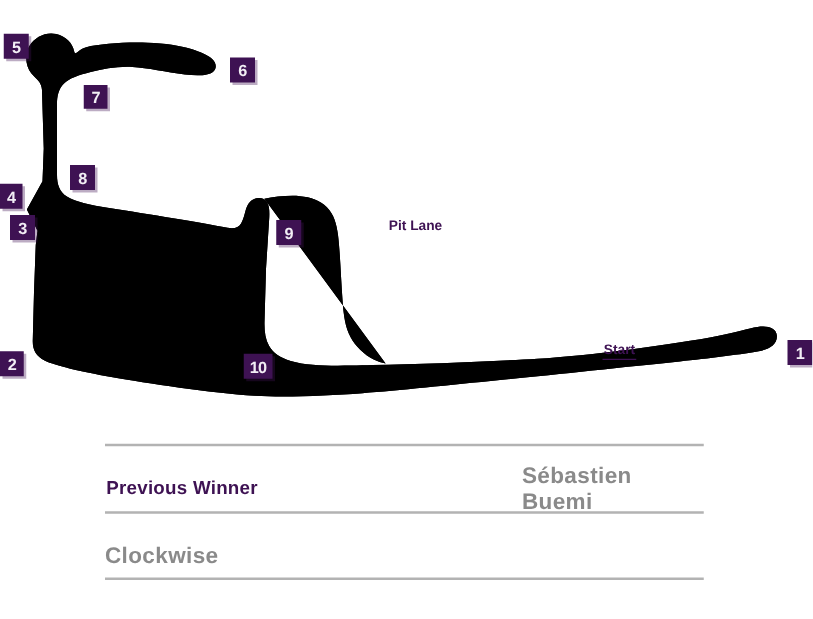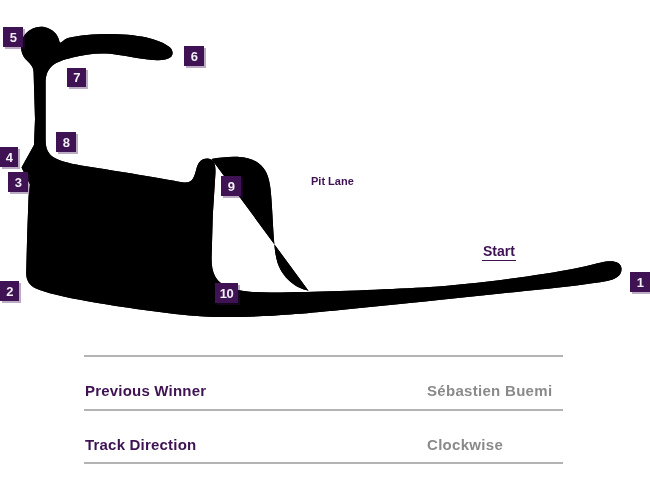--- a/index.html
+++ b/index.html
@@ -11,33 +11,33 @@
   .turn-marker{
     position:absolute;display:flex;align-items:center;justify-content:center;
     background:#3e1253;color:#f2eef5;font-weight:bold;font-size:13px;
     box-shadow:2px 2px 0 rgba(62,18,83,0.35);
     letter-spacing:-0.5px;
   }
   .map-label{
     position:absolute;color:#3e1253;font-weight:bold;white-space:nowrap;margin-left:24px;
   }
   #pit-lane-label{left:287px;top:175px;font-size:11px;}
-  #start-label{left:458px;top:243px;font-size:14px;border-bottom:1.5px solid #3e1253;padding:0 1px 1px 1px;}
+  #start-label{left:458px;top:274px;font-size:11px;border-bottom:1.5px solid #3e1253;padding:0 1px 1px 1px;}
   #info-table{
     position:absolute;left:84px;top:355px;width:479px;
     border-top:2px solid #b3b3b3;
   }
   .info-row{
     display:flex;align-items:center;height:35.5px;border-bottom:2px solid #b3b3b3;margin-top:16px;
   }
   .info-label{
     width:342px;padding-left:1px;color:#3e1253;font-weight:bold;font-size:15px;letter-spacing:0.2px;
   }
   .info-value{
-    color:#8a8a8a;font-weight:bold;font-size:15px;letter-spacing:0.3px;
+    color:#8a8a8a;font-weight:bold;font-size:18px;letter-spacing:0.3px;
   }
 </style>
 </head>
 <body>
 
 <div id="stage">
 
   <svg id="track-svg" viewBox="0 0 650 495">
     <defs>
       <path id="p-main" d="M298,292
@@ -114,29 +114,28 @@
 
   <div class="turn-marker" style="left:630px;top:272px;width:20px;height:20px;">1</div>
   <div class="turn-marker" style="left:0px;top:281px;width:19px;height:20px;">2</div>
   <div class="turn-marker" style="left:8px;top:172px;width:20px;height:20px;">3</div>
   <div class="turn-marker" style="left:0px;top:147px;width:18px;height:20px;">4</div>
   <div class="turn-marker" style="left:3px;top:27px;width:20px;height:20px;">5</div>
   <div class="turn-marker" style="left:184px;top:46px;width:20px;height:20px;">6</div>
   <div class="turn-marker" style="left:67px;top:68px;width:19px;height:19px;">7</div>
   <div class="turn-marker" style="left:56px;top:132px;width:20px;height:20px;">8</div>
   <div class="turn-marker" style="left:221px;top:176px;width:20px;height:20px;">9</div>
-  <div class="turn-marker" style="left:195px;top:283px;width:23px;height:20px;margin-left:20px;">10</div>
+  <div class="turn-marker" style="left:195px;top:283px;width:23px;height:20px;">10</div>
 
   <div id="pit-lane-label" class="map-label">Pit Lane</div>
   <div id="start-label" class="map-label">Start</div>
 
   <div id="info-table">
     <div class="info-row">
       <div class="info-label">Previous Winner</div>
       <div class="info-value">Sébastien Buemi</div>
     </div>
     <div class="info-row">
-      <div class="info-label">Track Direction</div>
       <div class="info-value">Clockwise</div>
     </div>
   </div>
 
 </div>
 
 </body></html>

